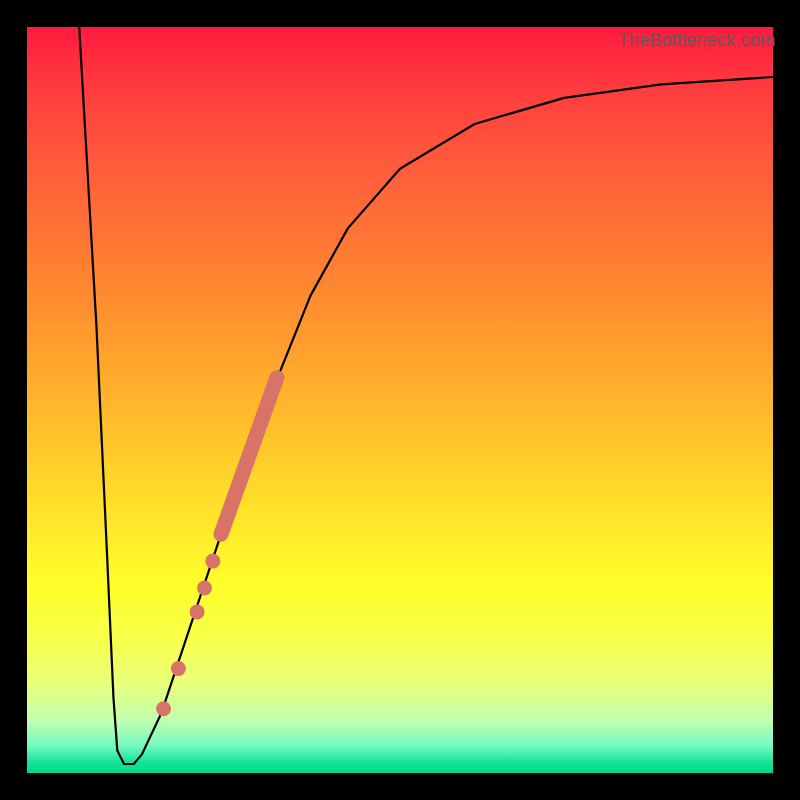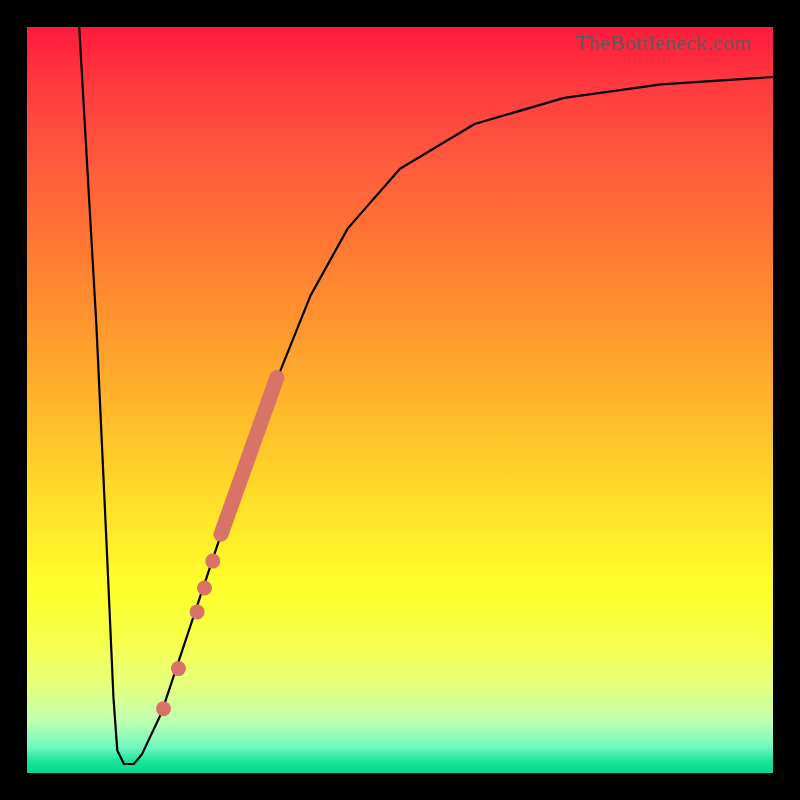--- a/index.html
+++ b/index.html
@@ -42,27 +42,26 @@
       #e8ff7a 88%,
       #c0ffb0 93%,
       #70f9c0 96.5%,
       #18e39a 98.5%,
       #00d98c 100%
     );
   }
   .watermark {
     position: absolute;
     top: 30px;
-    right: 48px;
+    right: 24px;
     color: #5a5a5a;
-    font-size: 22px;
+    font-size: 18px;
     font-weight: 400;
     letter-spacing: 0.2px;
     user-select: none;
-    font-family: Liberation Serif, serif;
   }
   svg.curve {
     position: absolute;
     inset: 0;
   }
 </style>
 </head>
 <body>
 
 <div class="frame">

